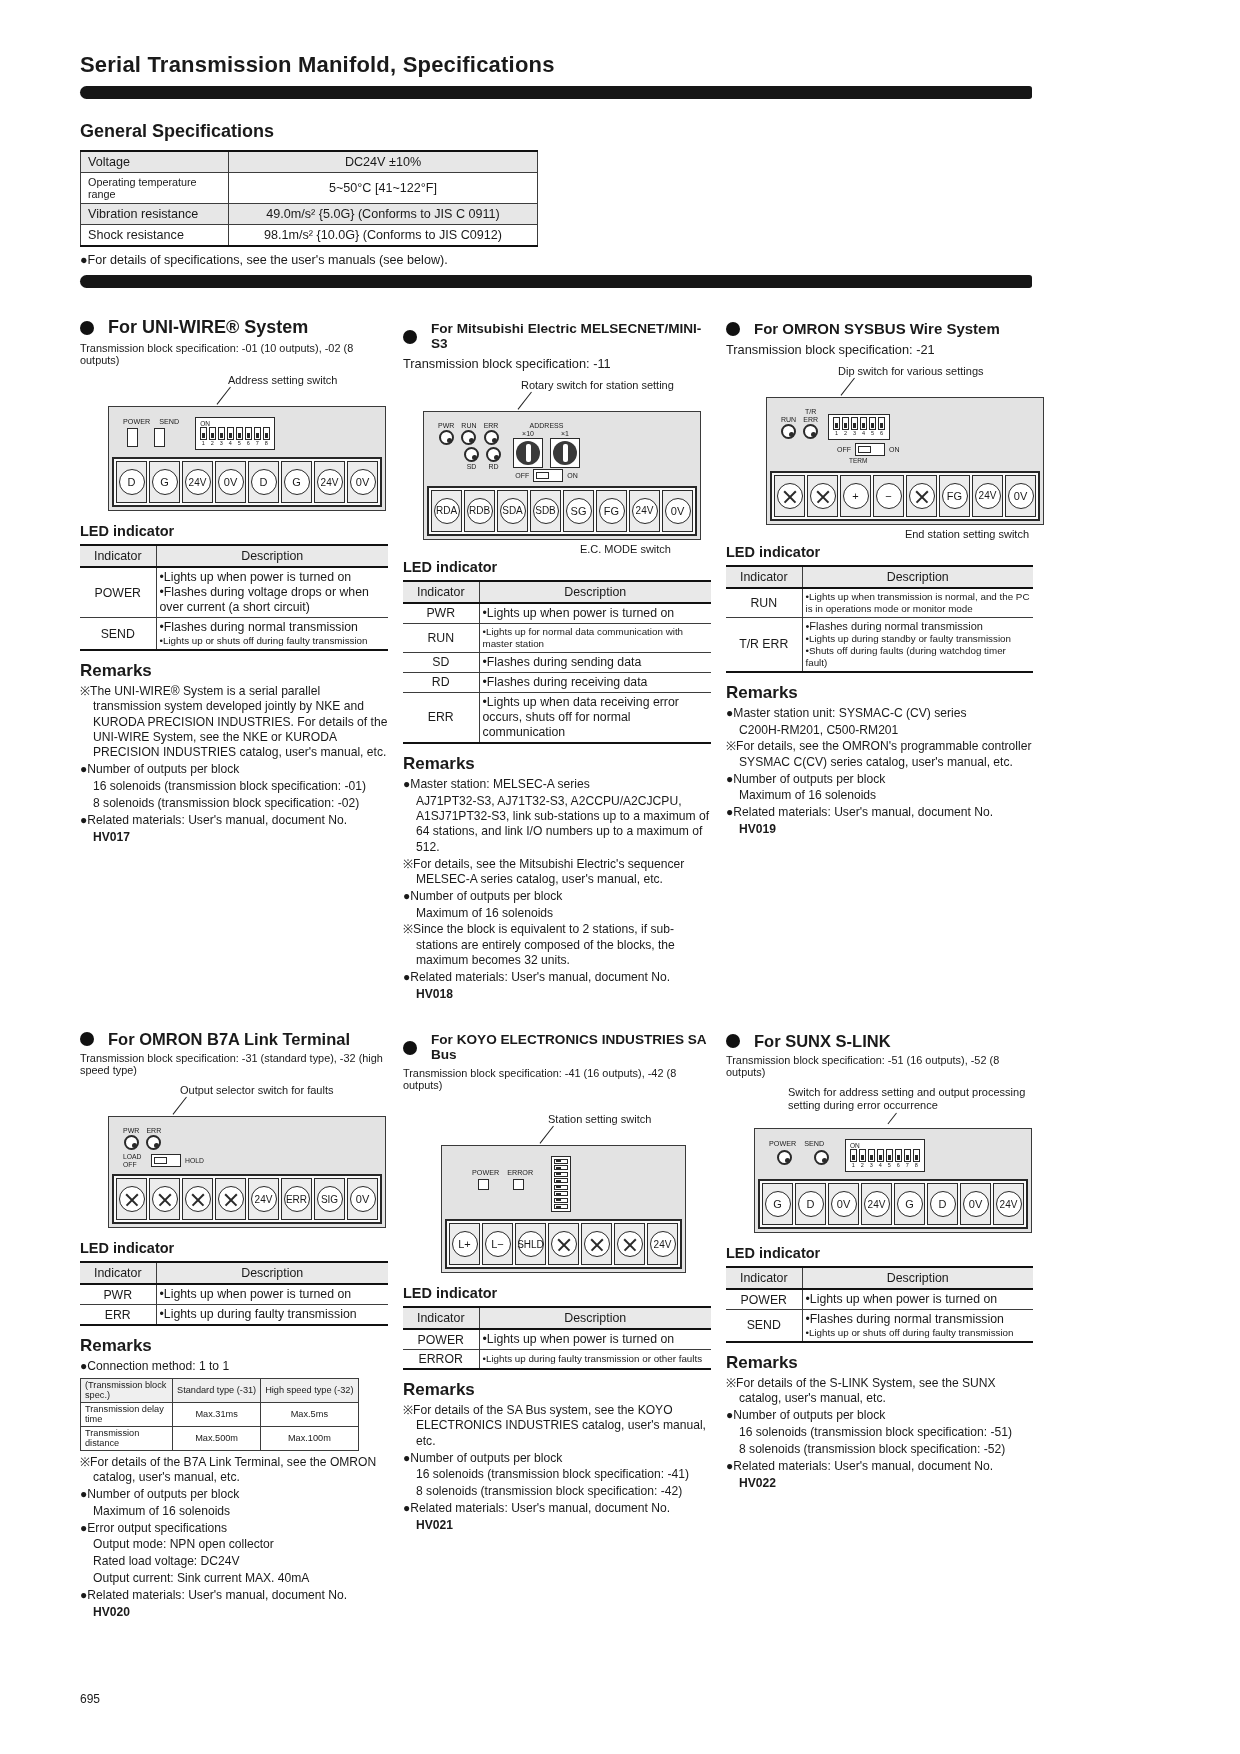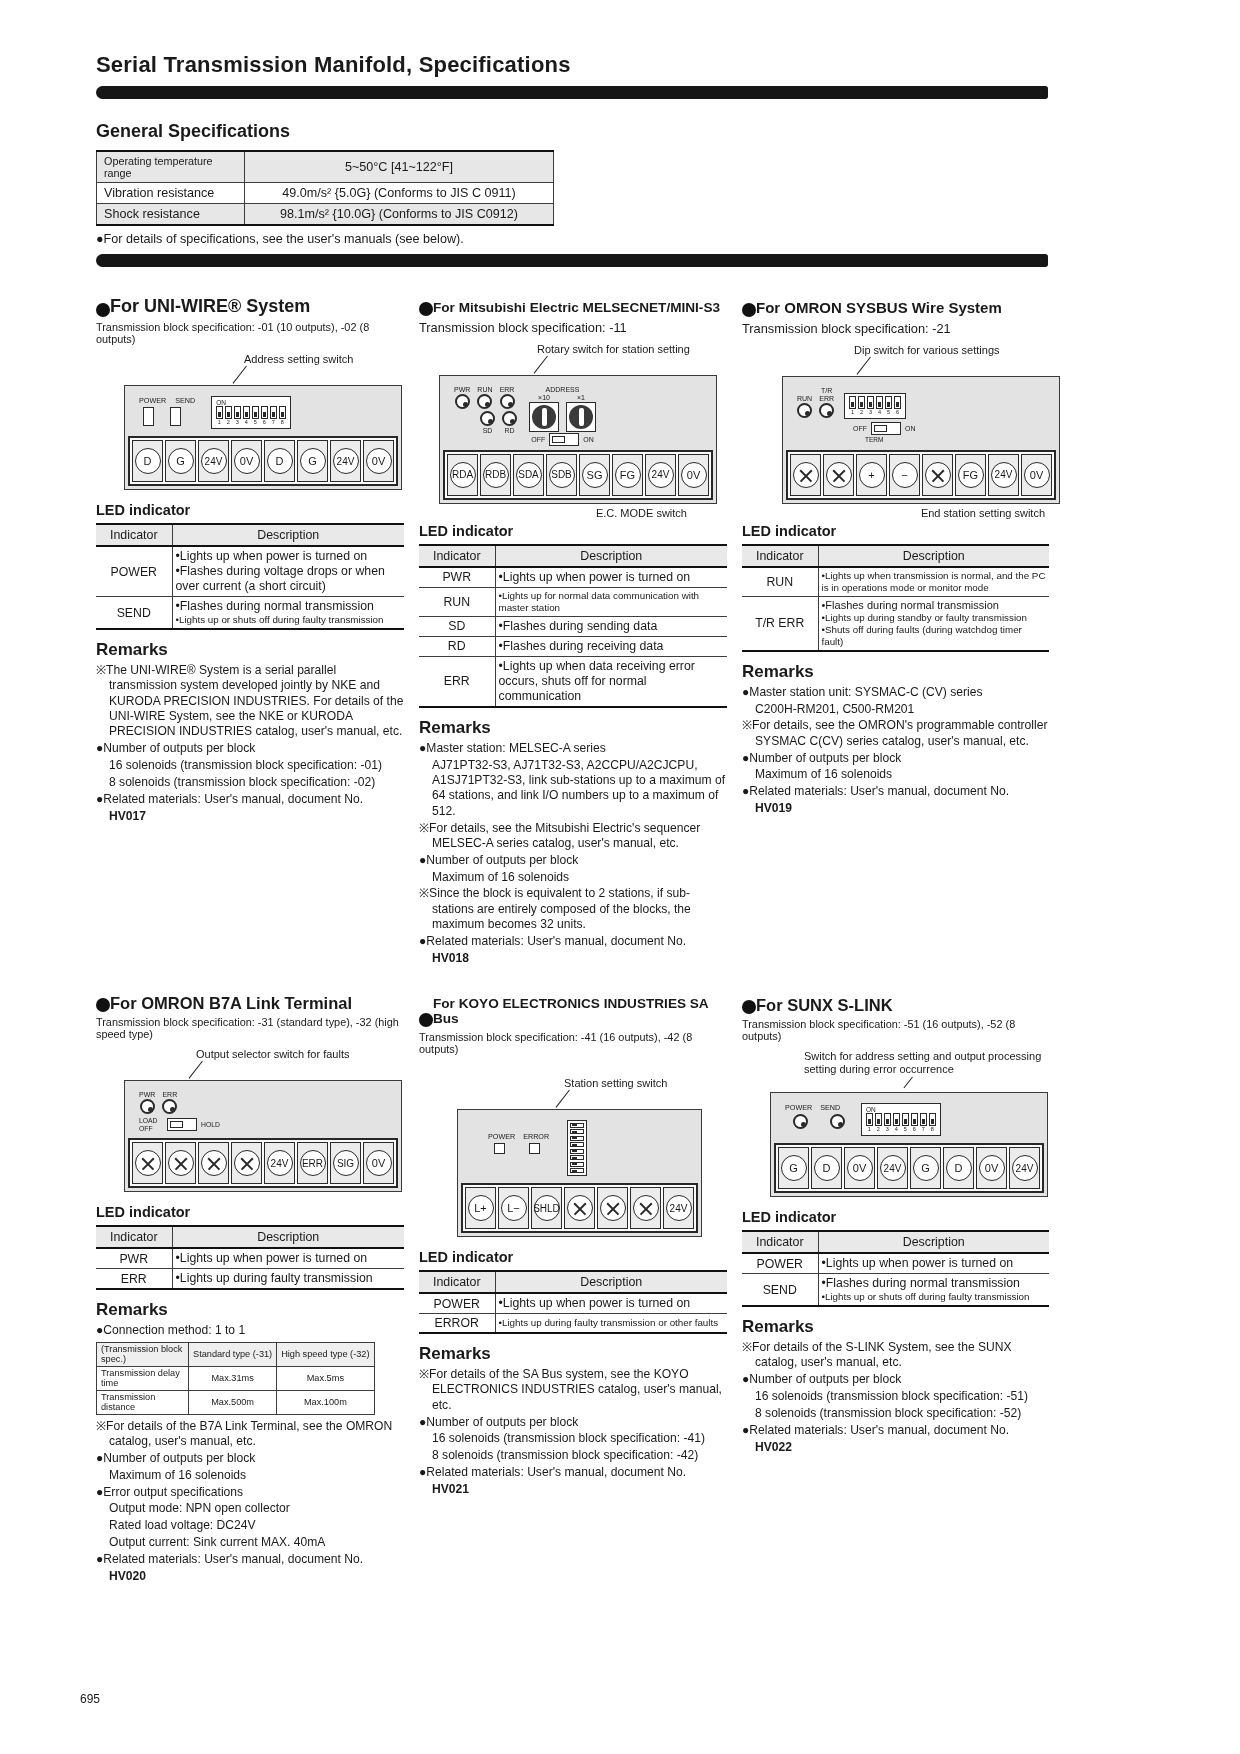--- a/index.html
+++ b/index.html
@@ -1,33 +1,33 @@
 <!DOCTYPE html>
 <html><head>
 <meta charset="utf-8">
 <style>
   *{margin:0;padding:0;box-sizing:border-box;}
   html,body{background:#fff;}
   body{font-family:"Liberation Sans",sans-serif;color:#1a1a1a;}
   .sheet{position:relative;width:1240px;height:1754px;background:#fff;overflow:hidden;}
-  .content{position:absolute;left:96px;top:52px;width:952px;}
+  .content{position:absolute;left:80px;top:52px;width:952px;}
   h1.pagetitle{font-size:22px;font-weight:bold;letter-spacing:.2px;}
   .bar{height:13px;background:#161616;border-radius:7px 3px 3px 7px;margin-top:8px;}
   h2.sub{font-size:18px;font-weight:bold;margin-top:22px;}
   h2.sub2{font-size:21px;font-weight:bold;margin-top:24px;}
   table.gen{border-collapse:collapse;width:458px;margin-top:8px;border-top:2px solid #111;border-bottom:2px solid #111;}
   table.gen td{border:1px solid #3d3d3d;font-size:12.6px;padding:3px 7px;height:21px;}
   table.gen tr:nth-child(odd) td{background:#e7e7e7;}
   table.gen td.lab{width:148px;}
   table.gen td.lab.cond{font-size:10.8px;}
   table.gen td.val{text-align:center;}
   .note{font-size:12.6px;margin-top:6px;}
   .grid{display:grid;grid-template-columns:308px 308px 307px;column-gap:15px;margin-top:16px;align-items:start;}
   .grid.row2{margin-top:26px;}
-  .sec-title{display:flex;align-items:flex-end;gap:0;font-weight:bold;line-height:1.1;}
+  .sec-title{display:flex;align-items:center;gap:14px;font-weight:bold;line-height:1.1;}
   .dot{width:14px;height:14px;border-radius:50%;background:#111;flex:0 0 auto;}
   .t-lg{font-size:18px;}
   .t-md{font-size:15px;}
   .t-mid{font-size:16.5px;}
   .t-sm{font-size:13.6px;}
   .spec{font-size:12.8px;margin-top:4px;}
   .spec.cond{font-size:10.9px;}
   .capwrap{position:relative;height:32px;margin-top:8px;font-size:11px;line-height:1.2;}
   .capwrap.tall{height:42px;}
   .cap{display:inline-block;}
@@ -104,20 +104,24 @@
 
 <div class="sheet">
 <div class="content">
 
   <h1 class="pagetitle">Serial Transmission Manifold, Specifications</h1>
   <div class="bar"></div>
 
   <h2 class="sub">General Specifications</h2>
   <table class="gen">
     <tbody>
+          <tr>
+      <td class="lab">Voltage</td>
+      <td class="val">DC24V ±10%</td>
+    </tr>
     <tr>
       <td class="lab cond">Operating temperature range</td>
       <td class="val">5~50°C [41~122°F]</td>
     </tr>
     <tr>
       <td class="lab">Vibration resistance</td>
       <td class="val">49.0m/s² {5.0G} (Conforms to JIS C 0911)</td>
     </tr>
     <tr>
       <td class="lab">Shock resistance</td>

